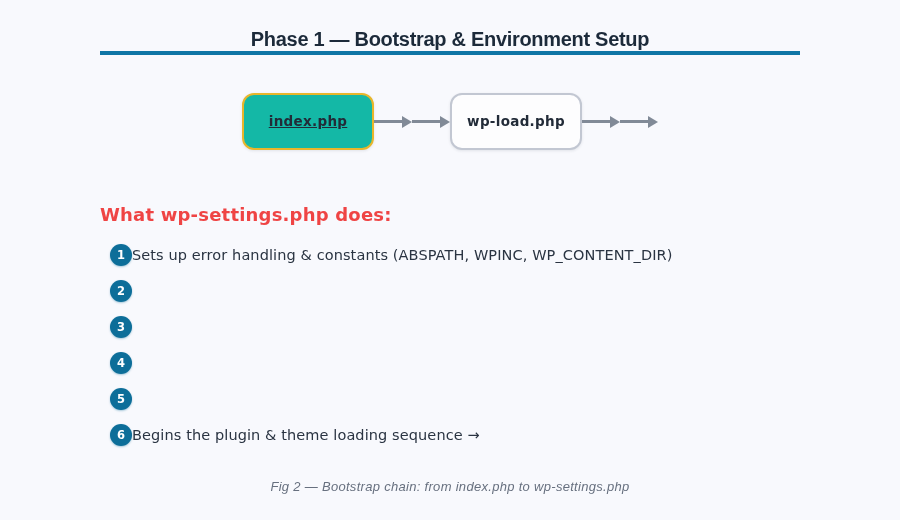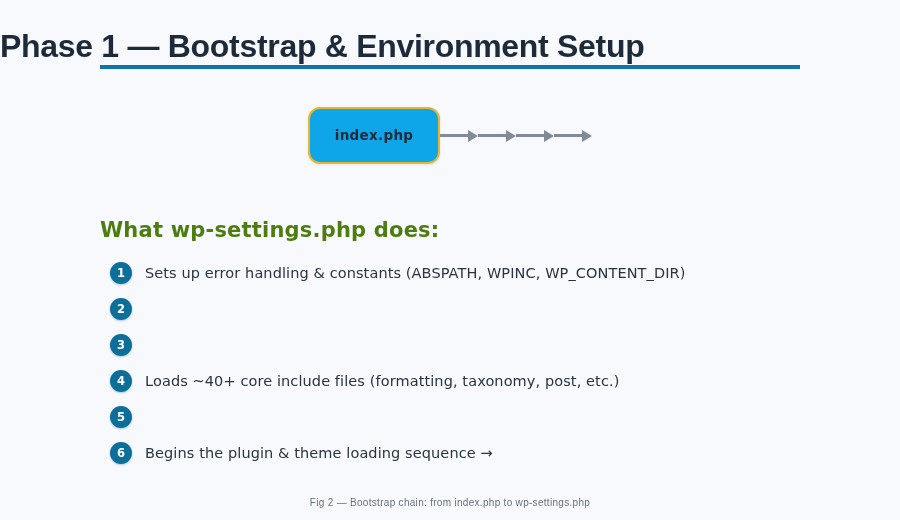--- a/index.html
+++ b/index.html
@@ -8,24 +8,24 @@
     background:#F8F9FD;
     font-family:"DejaVu Sans", sans-serif;
     overflow:hidden;
     position:relative;
   }
   .canvas { width:900px; height:520px; position:relative; }
 
   
   .title {
     margin-top:27px;
-    text-align:left;
+    text-align:center;
     font-family:"Liberation Sans", sans-serif;
     font-weight:bold;
-    font-size:32px;
+    font-size:20px;
     letter-spacing:-0.3px;
     color:#1C2A3A;
     line-height:1.2;
   }
   .title-underline {
     width:700px;
     height:4px;
     background:#0F76A6;
     margin:0 auto;
   }
@@ -48,43 +48,43 @@
     justify-content:center;
     text-align:center;
     font-weight:bold;
     font-size:13.5px;
     letter-spacing:0.3px;
     line-height:1.3;
     color:#222B38;
     padding:2px 4px;
     box-shadow:0 1px 3px rgba(30,42,58,0.10);
   }
-  .node.entry { border-color:#E8B62B; background:#0ea5e9; }
+  .node.entry { border-color:#E8B62B; background:#14b8a6;text-decoration:underline; }
   .node.highlight { border-color:#0E6F96; background:#E4F0F8; color:#16293C; }
   .arrow {
     width:38px;
     display:flex;
     align-items:center;
     flex:0 0 38px;
   }
   .arrow .line { flex:1; height:3px; background:#818A97; }
   .arrow .head {
     width:0; height:0;
     border-left:10px solid #818A97;
     border-top:6px solid transparent;
     border-bottom:6px solid transparent;
   }
 
   
   .section { margin:54px 0 0 100px; }
   .section-heading {
-    font-size:21px;
+    font-size:18px;
     font-weight:bold;
     letter-spacing:0.2px;
-    color:#4d7c0f;
+    color:#ef4444;
     line-height:1.2;
   }
   .items { margin-top:18px; padding-left:10px; }
   .item {
     display:flex;
     align-items:center;
     height:22px;
     margin-bottom:14px;
   }
   .badge {
@@ -94,33 +94,33 @@
     background:#0D6E99;
     color:#FFFFFF;
     font-size:11.5px;
     font-weight:bold;
     display:flex;
     align-items:center;
     justify-content:center;
     box-shadow:0 1px 2px rgba(13,110,153,0.35);
   }
   .item-text {
-    margin-left:13px;
     font-size:14.5px;
     color:#2A3442;
     letter-spacing:0.1px;
     white-space:nowrap;
   }
 
   
   .caption {
     margin-top:33px;
     text-align:center;
     font-family:"Liberation Sans", sans-serif;
-    font-size:10px;
+    font-style:italic;
+    font-size:13px;
     letter-spacing:0.3px;
     color:#67707F;
   }
 </style>
 </head>
 <body>
 
 <div class="canvas">
 
   <div class="title">Phase 1 — Bootstrap &amp; Environment Setup</div>
@@ -129,20 +129,21 @@
   <div class="flow">
     <div class="node entry">index.php</div>
     <div class="arrow">
       <div class="line"></div>
       <div class="head"></div>
     </div>
     <div class="arrow">
       <div class="line"></div>
       <div class="head"></div>
     </div>
+    <div class="node">wp-load.php</div>
     <div class="arrow">
       <div class="line"></div>
       <div class="head"></div>
     </div>
     <div class="arrow">
       <div class="line"></div>
       <div class="head"></div>
     </div>
   </div>
 
@@ -154,21 +155,20 @@
         <div class="item-text">Sets up error handling &amp; constants (ABSPATH, WPINC, WP_CONTENT_DIR)</div>
       </div>
       <div class="item">
         <div class="badge">2</div>
       </div>
       <div class="item">
         <div class="badge">3</div>
       </div>
       <div class="item">
         <div class="badge">4</div>
-        <div class="item-text">Loads ~40+ core include files (formatting, taxonomy, post, etc.)</div>
       </div>
       <div class="item">
         <div class="badge">5</div>
       </div>
       <div class="item">
         <div class="badge">6</div>
         <div class="item-text">Begins the plugin &amp; theme loading sequence →</div>
       </div>
     </div>
   </div>

